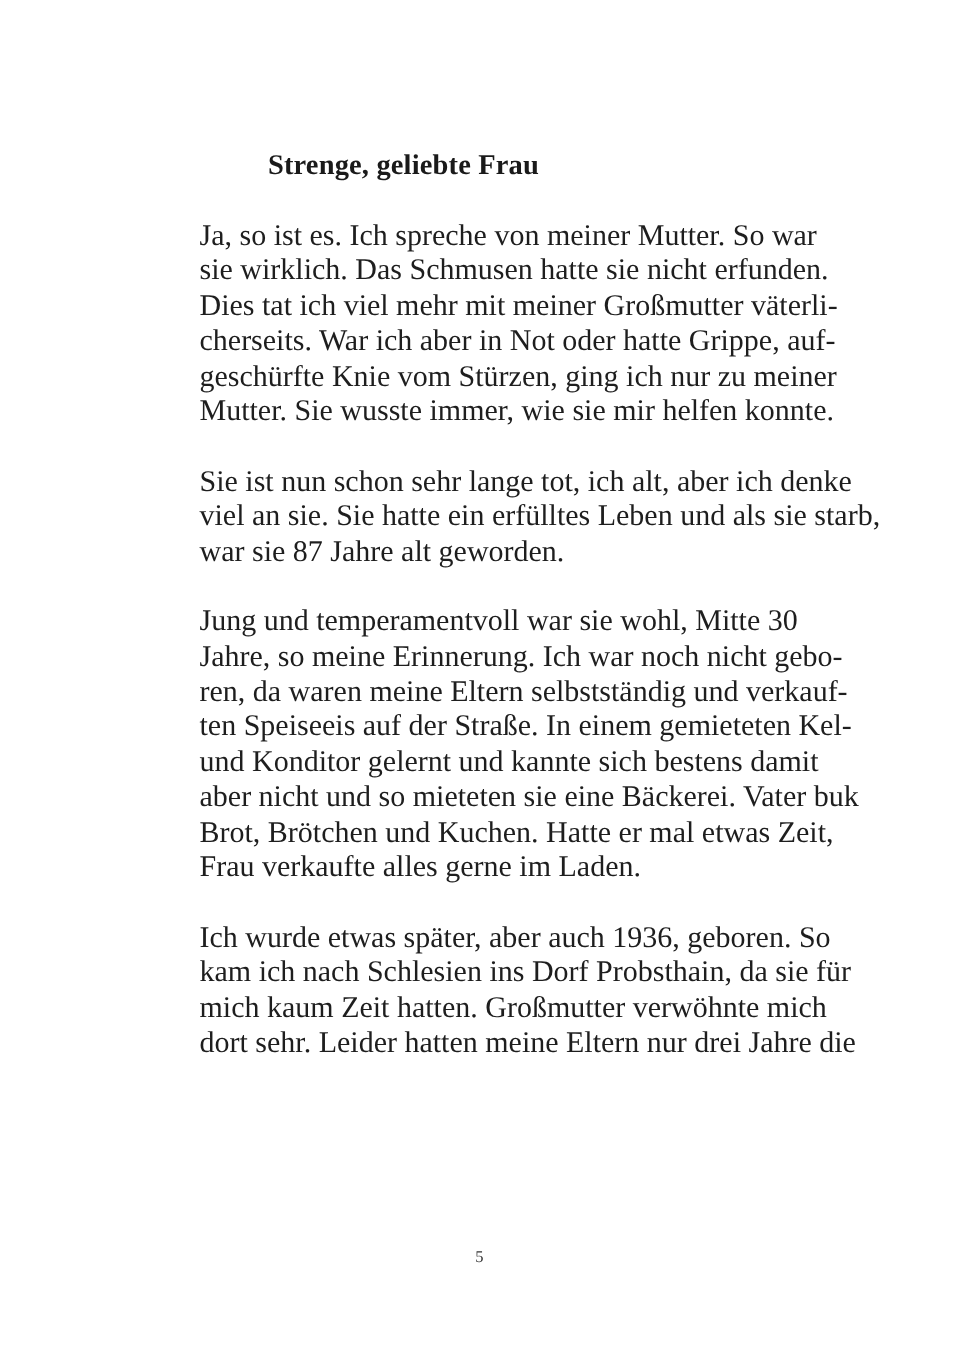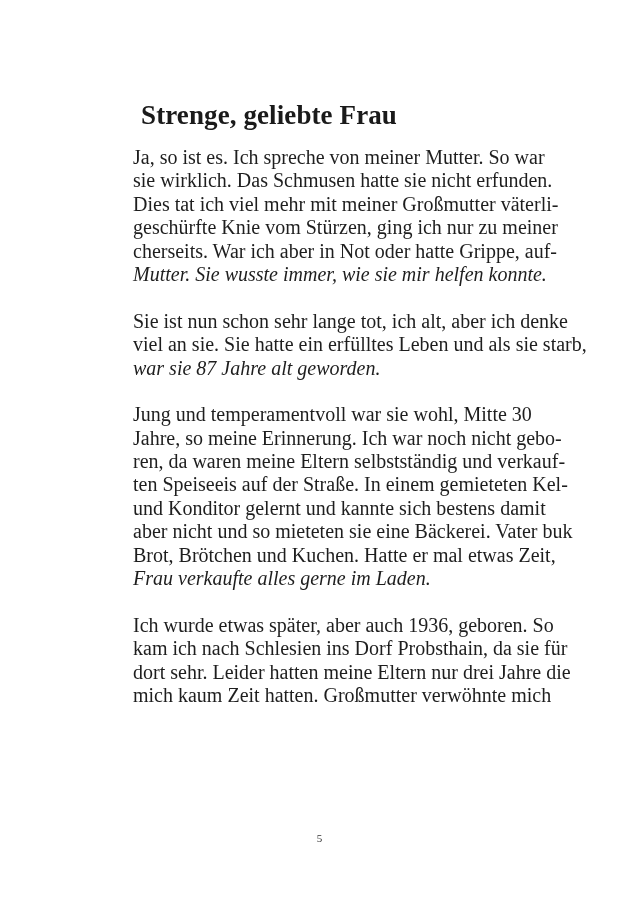--- a/index.html
+++ b/index.html
@@ -21,21 +21,21 @@
       width: 639px;
       height: 899px;
       background: #ffffff;
     }
     .title {
       position: absolute;
       top: 100px;
       left: 0;
       width: 538px;
       text-align: center;
-      font-size: 27px;
+      font-size: 19px;
       font-weight: bold;
       letter-spacing: 0.1px;
       color: #1a1a1a;
     }
     .body-text {
       position: absolute;
       left: 133px;
       top: 146px;
       width: 376px;
       font-size: 20px;
@@ -47,21 +47,20 @@
     .line {
       display: block;
       text-align: justify;
       text-align-last: justify;
       white-space: nowrap;
       height: 23.4px;
       overflow: visible;
     }
     .line.last {
       text-align-last: left;
-      font-style: italic;
     }
     .page-number {
       position: absolute;
       top: 832px;
       left: 0;
       width: 639px;
       text-align: center;
       font-size: 11px;
       color: #333333;
     }
@@ -71,22 +70,22 @@
 
 <div class="page">
   <h1 class="title" style="margin:0;">Strenge, geliebte Frau</h1>
 
   <div class="body-text">
 
     <p class="paragraph">
       <span class="line">Ja, so ist es. Ich spreche von meiner Mutter. So war</span>
       <span class="line">sie wirklich. Das Schmusen hatte sie nicht erfunden.</span>
       <span class="line">Dies tat ich viel mehr mit meiner Großmutter väterli-</span>
+      <span class="line">cherseits. War ich aber in Not oder hatte Grippe, auf-</span>
       <span class="line">geschürfte Knie vom Stürzen, ging ich nur zu meiner</span>
-      <span class="line">cherseits. War ich aber in Not oder hatte Grippe, auf-</span>
       <span class="line last">Mutter. Sie wusste immer, wie sie mir helfen konnte.</span>
     </p>
 
     <p class="paragraph">
       <span class="line">Sie ist nun schon sehr lange tot, ich alt, aber ich denke</span>
       <span class="line">viel an sie. Sie hatte ein erfülltes Leben und als sie starb,</span>
       <span class="line last">war sie 87 Jahre alt geworden.</span>
     </p>
 
     <p class="paragraph">
@@ -96,19 +95,19 @@
       <span class="line">ten Speiseeis auf der Straße. In einem gemieteten Kel-</span>
       <span class="line">und Konditor gelernt und kannte sich bestens damit</span>
       <span class="line">aber nicht und so mieteten sie eine Bäckerei. Vater buk</span>
       <span class="line">Brot, Brötchen und Kuchen. Hatte er mal etwas Zeit,</span>
       <span class="line last">Frau verkaufte alles gerne im Laden.</span>
     </p>
 
     <p class="paragraph">
       <span class="line">Ich wurde etwas später, aber auch 1936, geboren. So</span>
       <span class="line">kam ich nach Schlesien ins Dorf Probsthain, da sie für</span>
+      <span class="line">mich kaum Zeit hatten. Großmutter verwöhnte mich</span>
       <span class="line">dort sehr. Leider hatten meine Eltern nur drei Jahre die</span>
-      <span class="line">mich kaum Zeit hatten. Großmutter verwöhnte mich</span>
     </p>
   </div>
 
   <div class="page-number">5</div>
 </div>
 
 </body></html>

